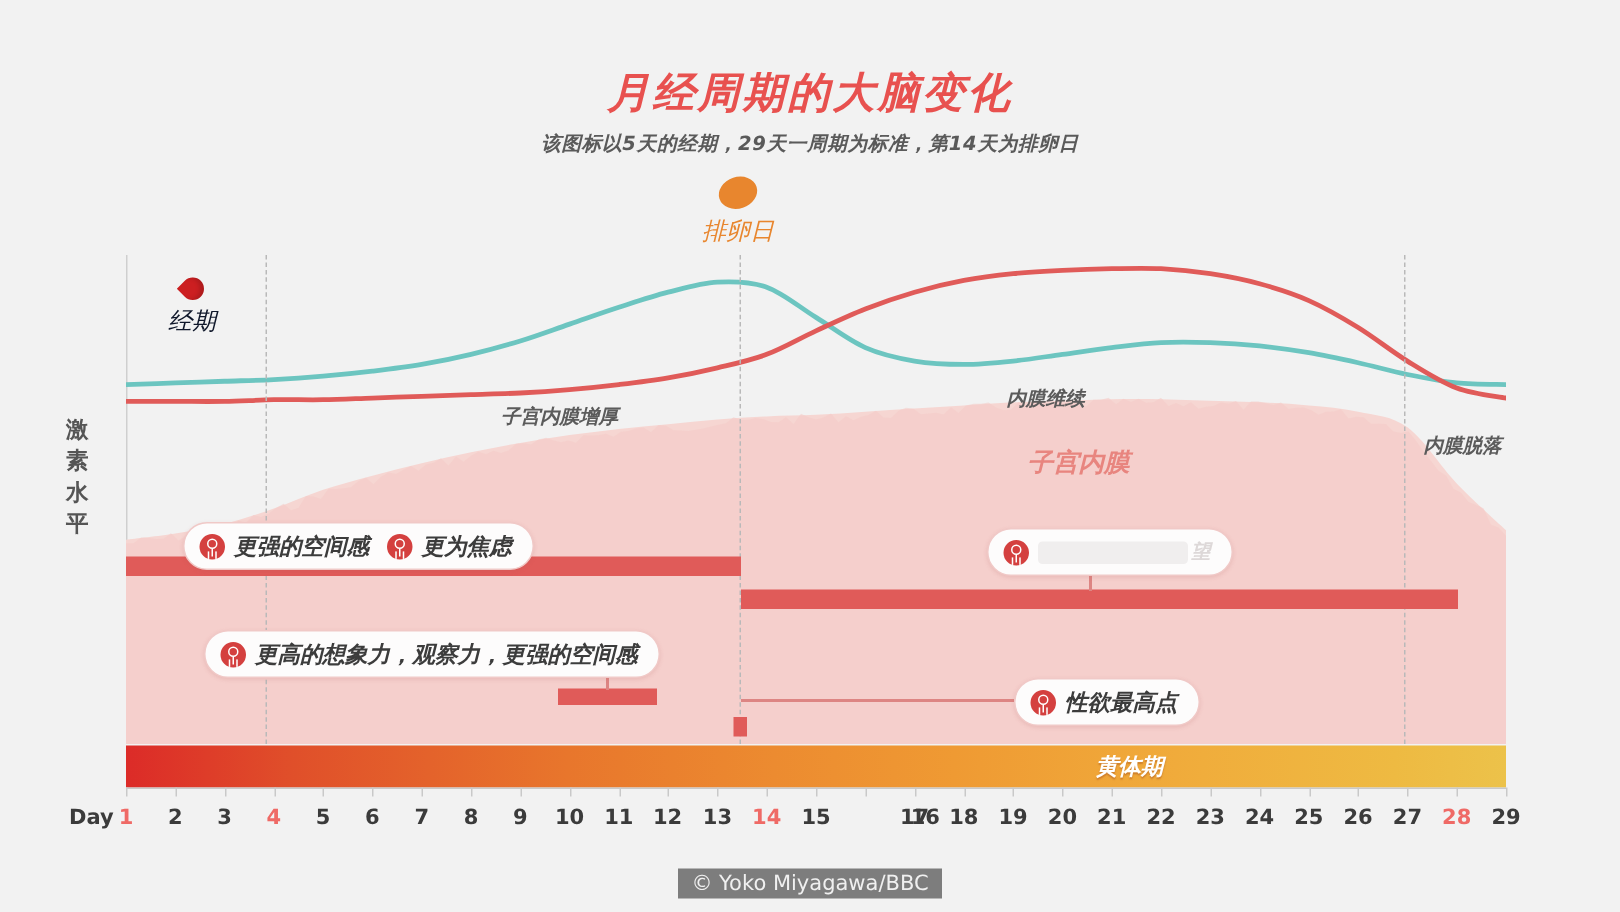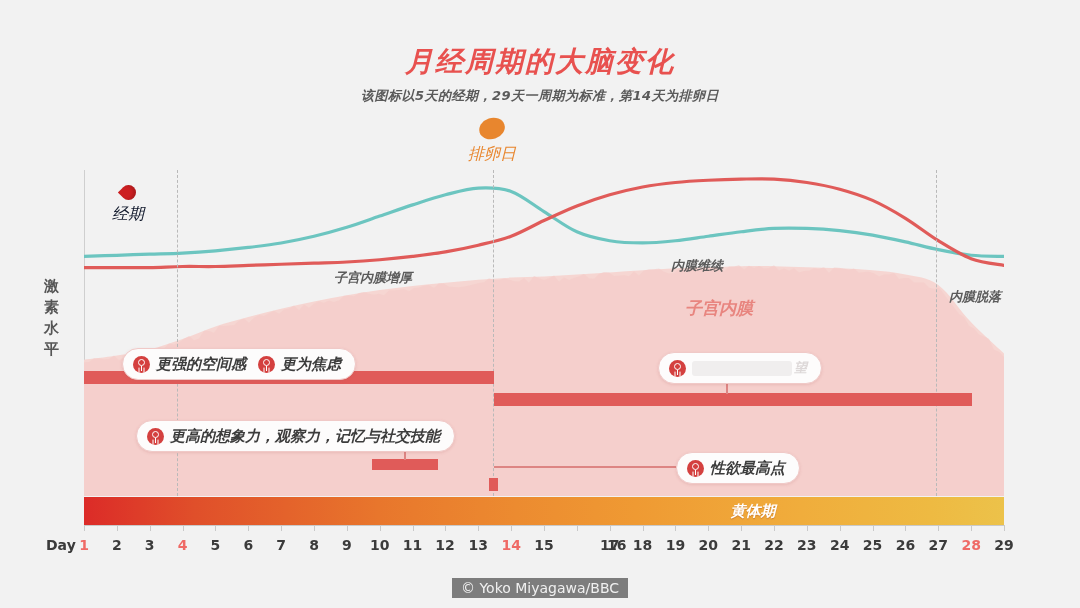--- a/index.html
+++ b/index.html
@@ -194,21 +194,21 @@
       <span class="redact"></span>
       <span class="redact-tail">望</span>
     </span>
   </div>
 
   <div class="dur-bar thin" style="left:372px;top:459px;width:66px;"></div>
   <div class="connector" style="left:404px;top:450px;width:2px;height:10px;"></div>
   <div class="pill" style="left:136px;top:420px;">
     <span class="seg">
       <span class="vicon"></span>
-      <span>更高的想象力，观察力，记忆与社交技能</span>
+      <span>更高的想象力，观察力，更强的空间感</span>
     </span>
   </div>
 
   <div class="connector" style="left:494px;top:466px;width:182px;height:2px;"></div>
   <div class="dur-bar thin" style="left:489px;top:478px;width:9px;height:13px;"></div>
   <div class="pill" style="left:676px;top:452px;">
     <span class="seg">
       <span class="vicon"></span>
       <span>性欲最高点</span>
     </span>

